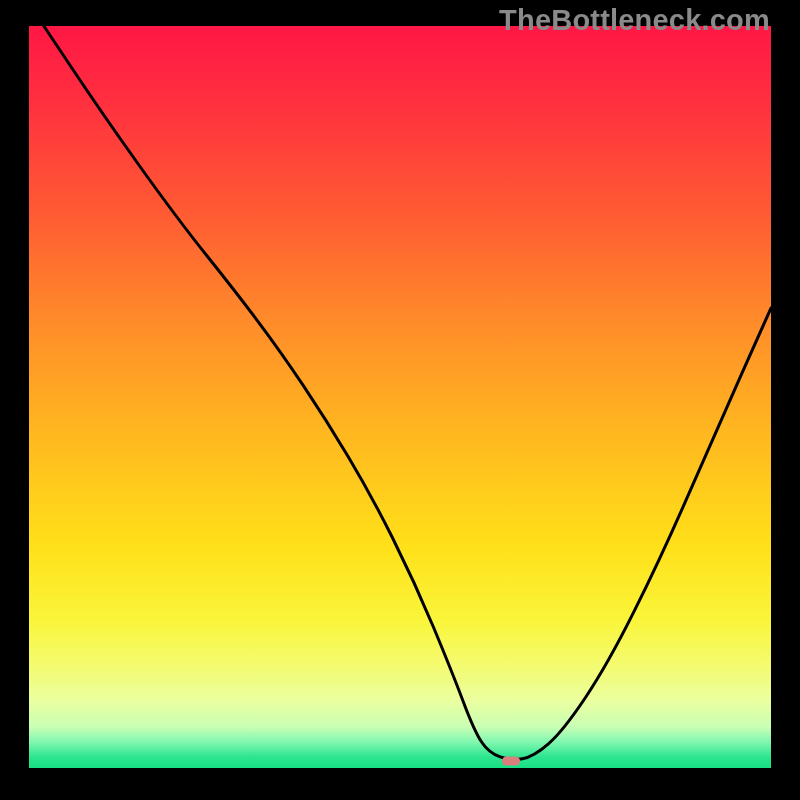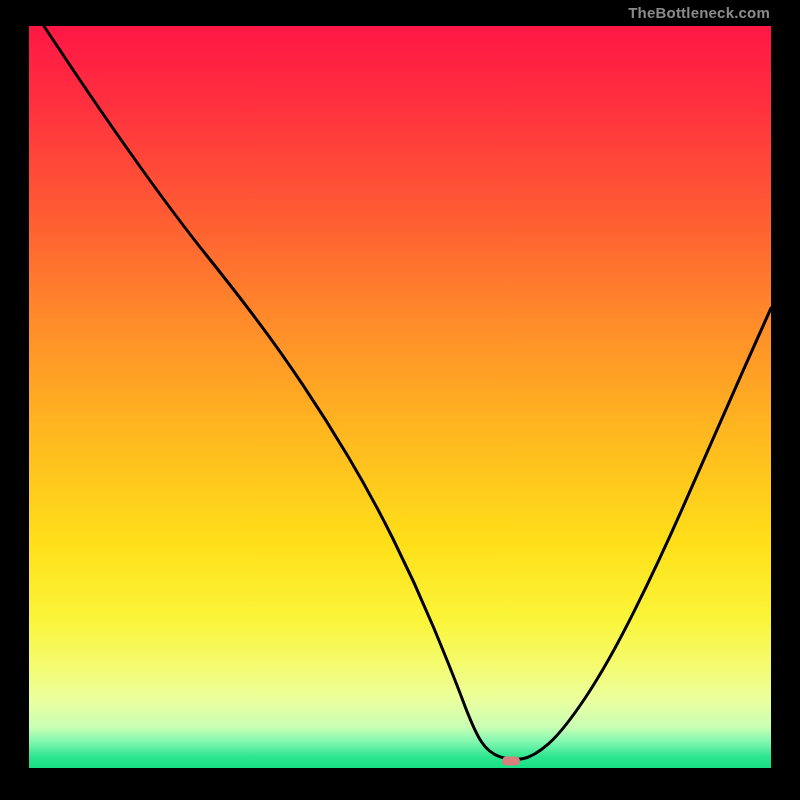--- a/index.html
+++ b/index.html
@@ -23,21 +23,21 @@
     left: 0;
     top: 0;
     width: 742px;
     height: 742px;
   }
   .watermark {
     position: absolute;
     top: 4px;
     right: 30px;
     font-family: Arial, Helvetica, sans-serif;
-    font-size: 15px;
+    font-size: 29px;
     font-weight: 600;
     color: #8a8a8a;
     letter-spacing: 0.2px;
   }
   svg.curve {
     position: absolute;
     left: 0;
     top: 0;
     width: 742px;
     height: 742px;

